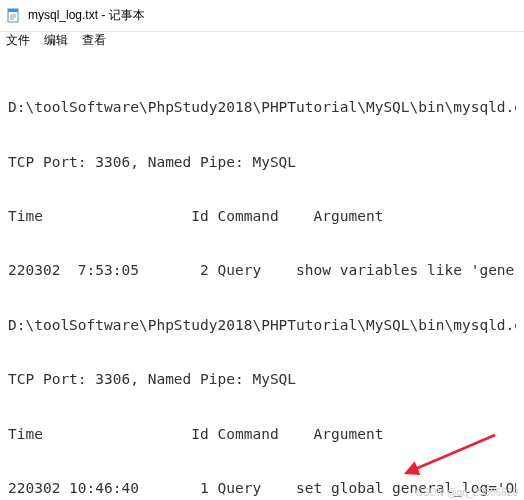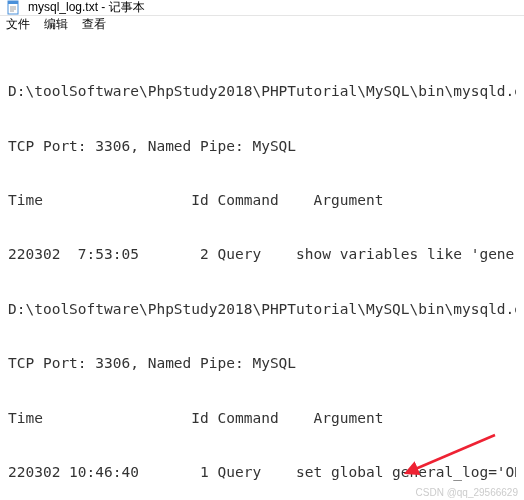--- a/index.html
+++ b/index.html
@@ -10,21 +10,21 @@
     body {
       font-family: "Microsoft YaHei", "Segoe UI", Tahoma, sans-serif;
       background: #fff;
       width: 524px;
       height: 500px;
       overflow: hidden;
       position: relative;
       color: #333;
     }
     .titlebar {
-      height: 16px;
+      height: 32px;
       display: flex;
       align-items: center;
       padding: 0 6px;
       border-bottom: 1px solid #e5e5e5;
       background: #fff;
     }
     .titlebar .icon {
       width: 16px;
       height: 16px;
       margin-right: 6px;

